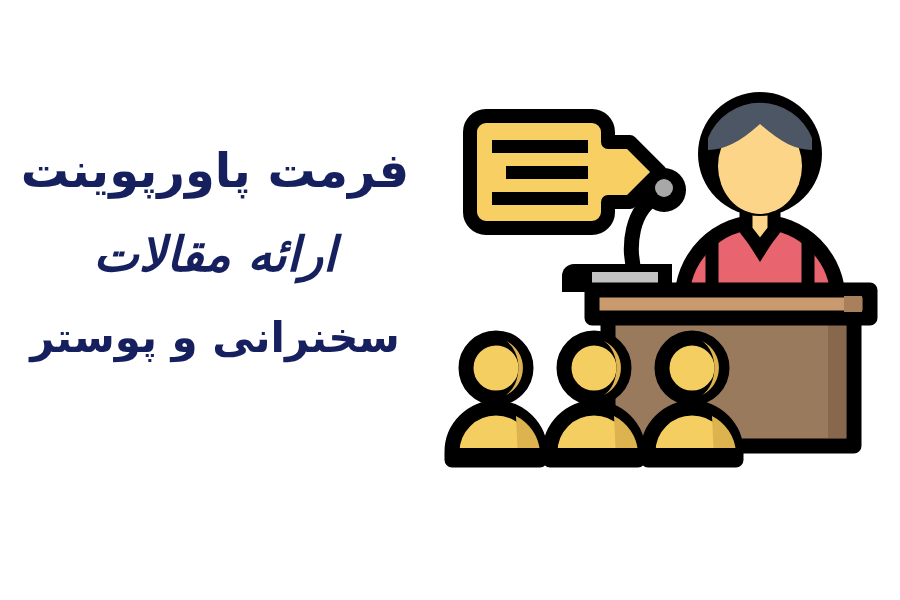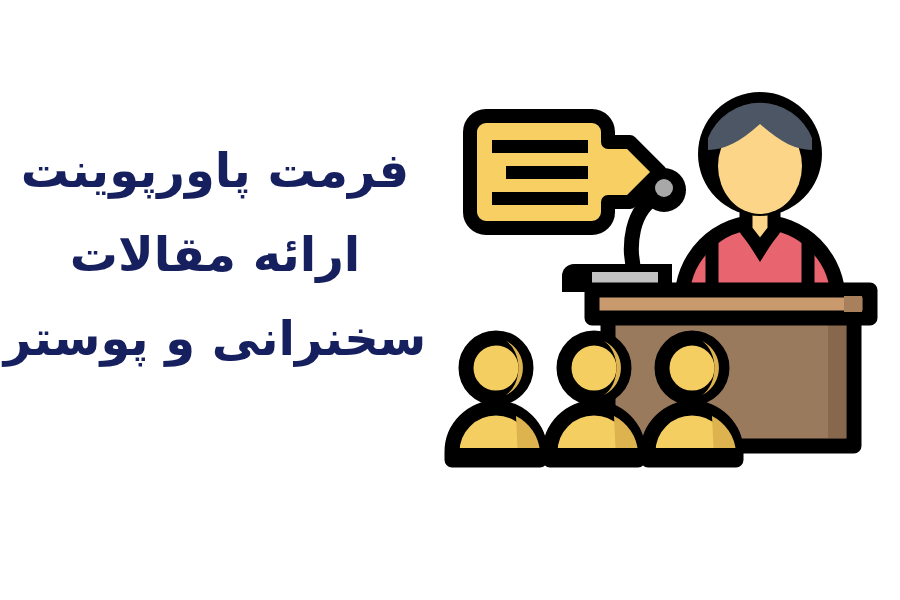--- a/index.html
+++ b/index.html
@@ -33,22 +33,22 @@
     font-family: "DejaVu Sans", "Liberation Sans", sans-serif;
     font-weight: bold;
     color: #16205e;
     font-size: 47px;
     line-height: 84px;
     letter-spacing: 0px;
     white-space: nowrap;
     direction: rtl;
   }
   .line-1 { font-size: 48px; }
-  .line-2 { font-size: 48px; }
-  .line-3 { font-size: 48px; }
+  .line-2 { font-size: 48px; font-style: italic; }
+  .line-3 { font-size: 42px; }
 
   
   .illustration {
     position: absolute;
     left: 440px;
     top: 86px;
     width: 440px;
     height: 390px;
   }
   .illustration svg {

